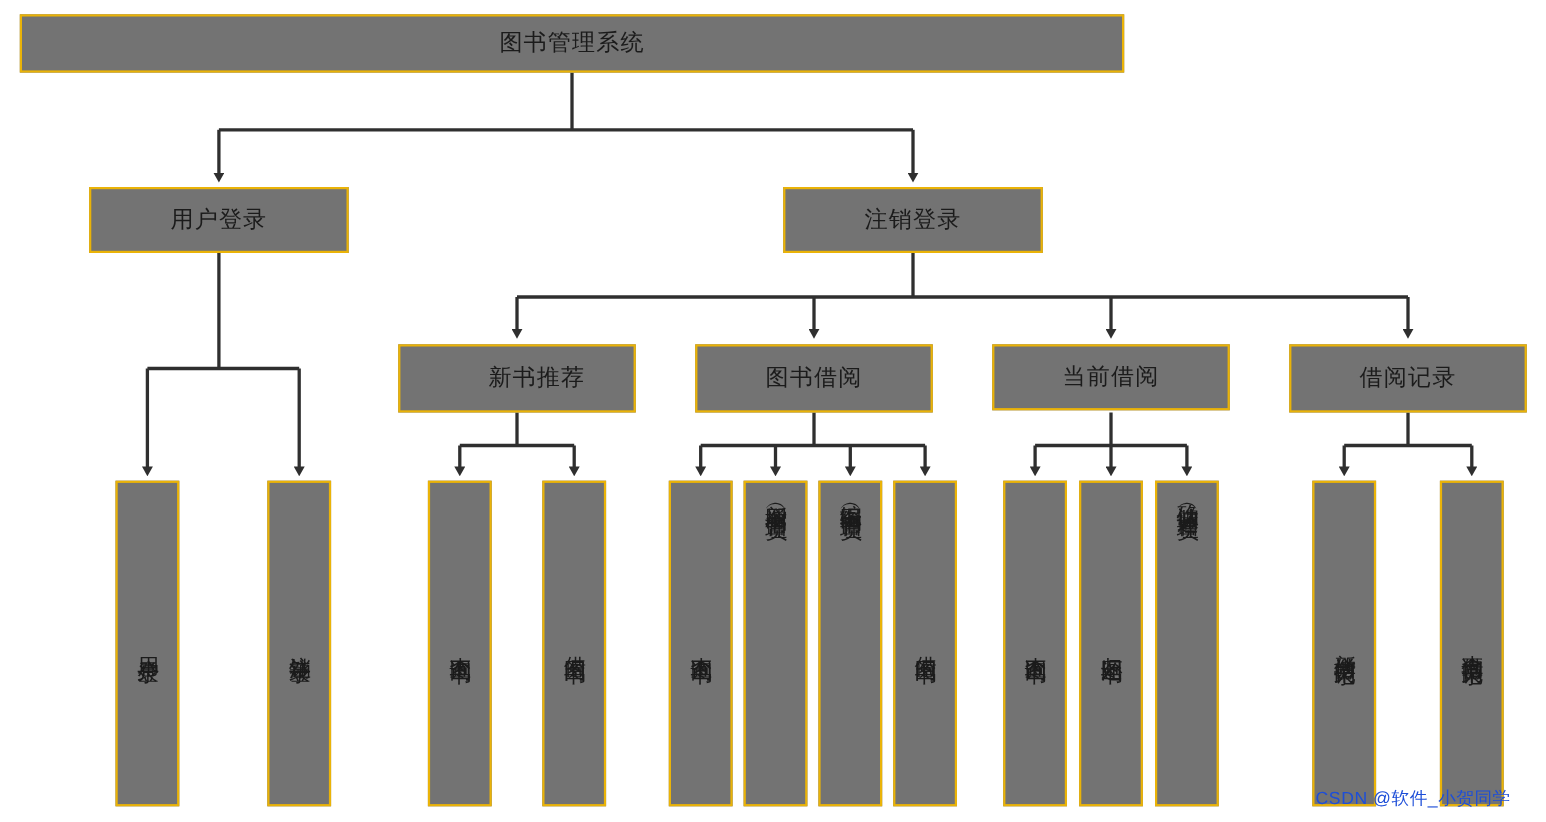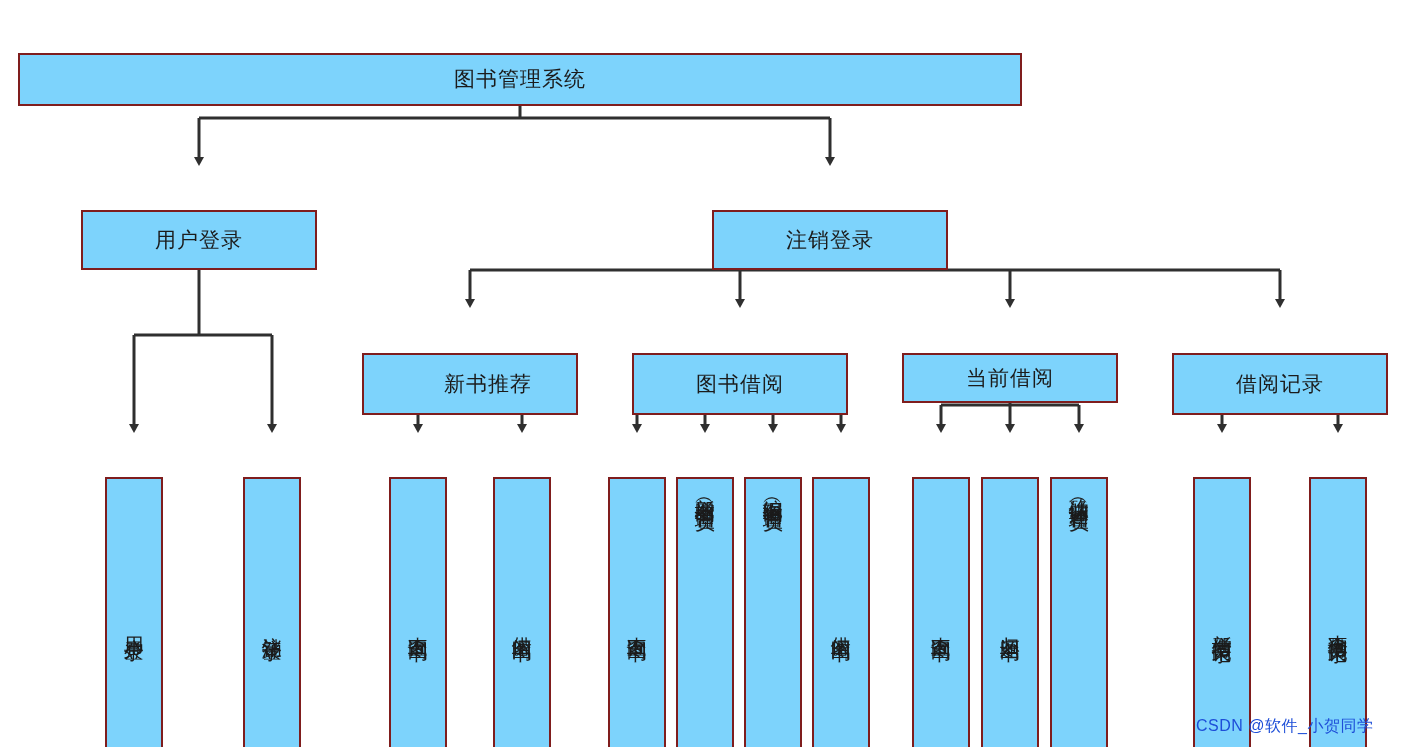--- a/index.html
+++ b/index.html
@@ -22,27 +22,26 @@
   svg.diagram-canvas {
     position: absolute;
     left: 0;
     top: 0;
     width: 1405px;
     height: 747px;
   }
   .node-box {
     position: absolute;
     box-sizing: border-box;
-    border: 2px solid #7f1d1d;
-    background: #7dd3fc;
+    border: 2px solid #eab308;
+    background: #737373;
     display: flex;
     align-items: center;
     justify-content: center;
     color: #1b1b1b;
-    margin-top: 40px;
   }
   .node-label {
     display: block;
     text-align: center;
     line-height: 1.18;
     letter-spacing: 1px;
     color: #1b1b1b;
     white-space: nowrap;
   }
   .node-box.horizontal .node-label {
@@ -148,21 +147,21 @@
   </div>
 
   <div class="node-box horizontal" style="left:362px; top:313px; width:216px; height:62px;padding-left:36px;">
     <span class="node-label">新书推荐</span>
   </div>
 
   <div class="node-box horizontal" style="left:632px; top:313px; width:216px; height:62px;">
     <span class="node-label">图书借阅</span>
   </div>
 
-  <div class="node-box horizontal" style="left:902px; top:313px; width:216px; height:50px;">
+  <div class="node-box horizontal" style="left:902px; top:313px; width:216px; height:60px;">
     <span class="node-label">当前借阅</span>
   </div>
 
   <div class="node-box horizontal" style="left:1172px; top:313px; width:216px; height:62px;">
     <span class="node-label">借阅记录</span>
   </div>
 
   <div class="node-box vertical centered" style="left:105px; top:437px; width:58px; height:296px;">
     <span class="node-label">用户登录</span>
   </div>

